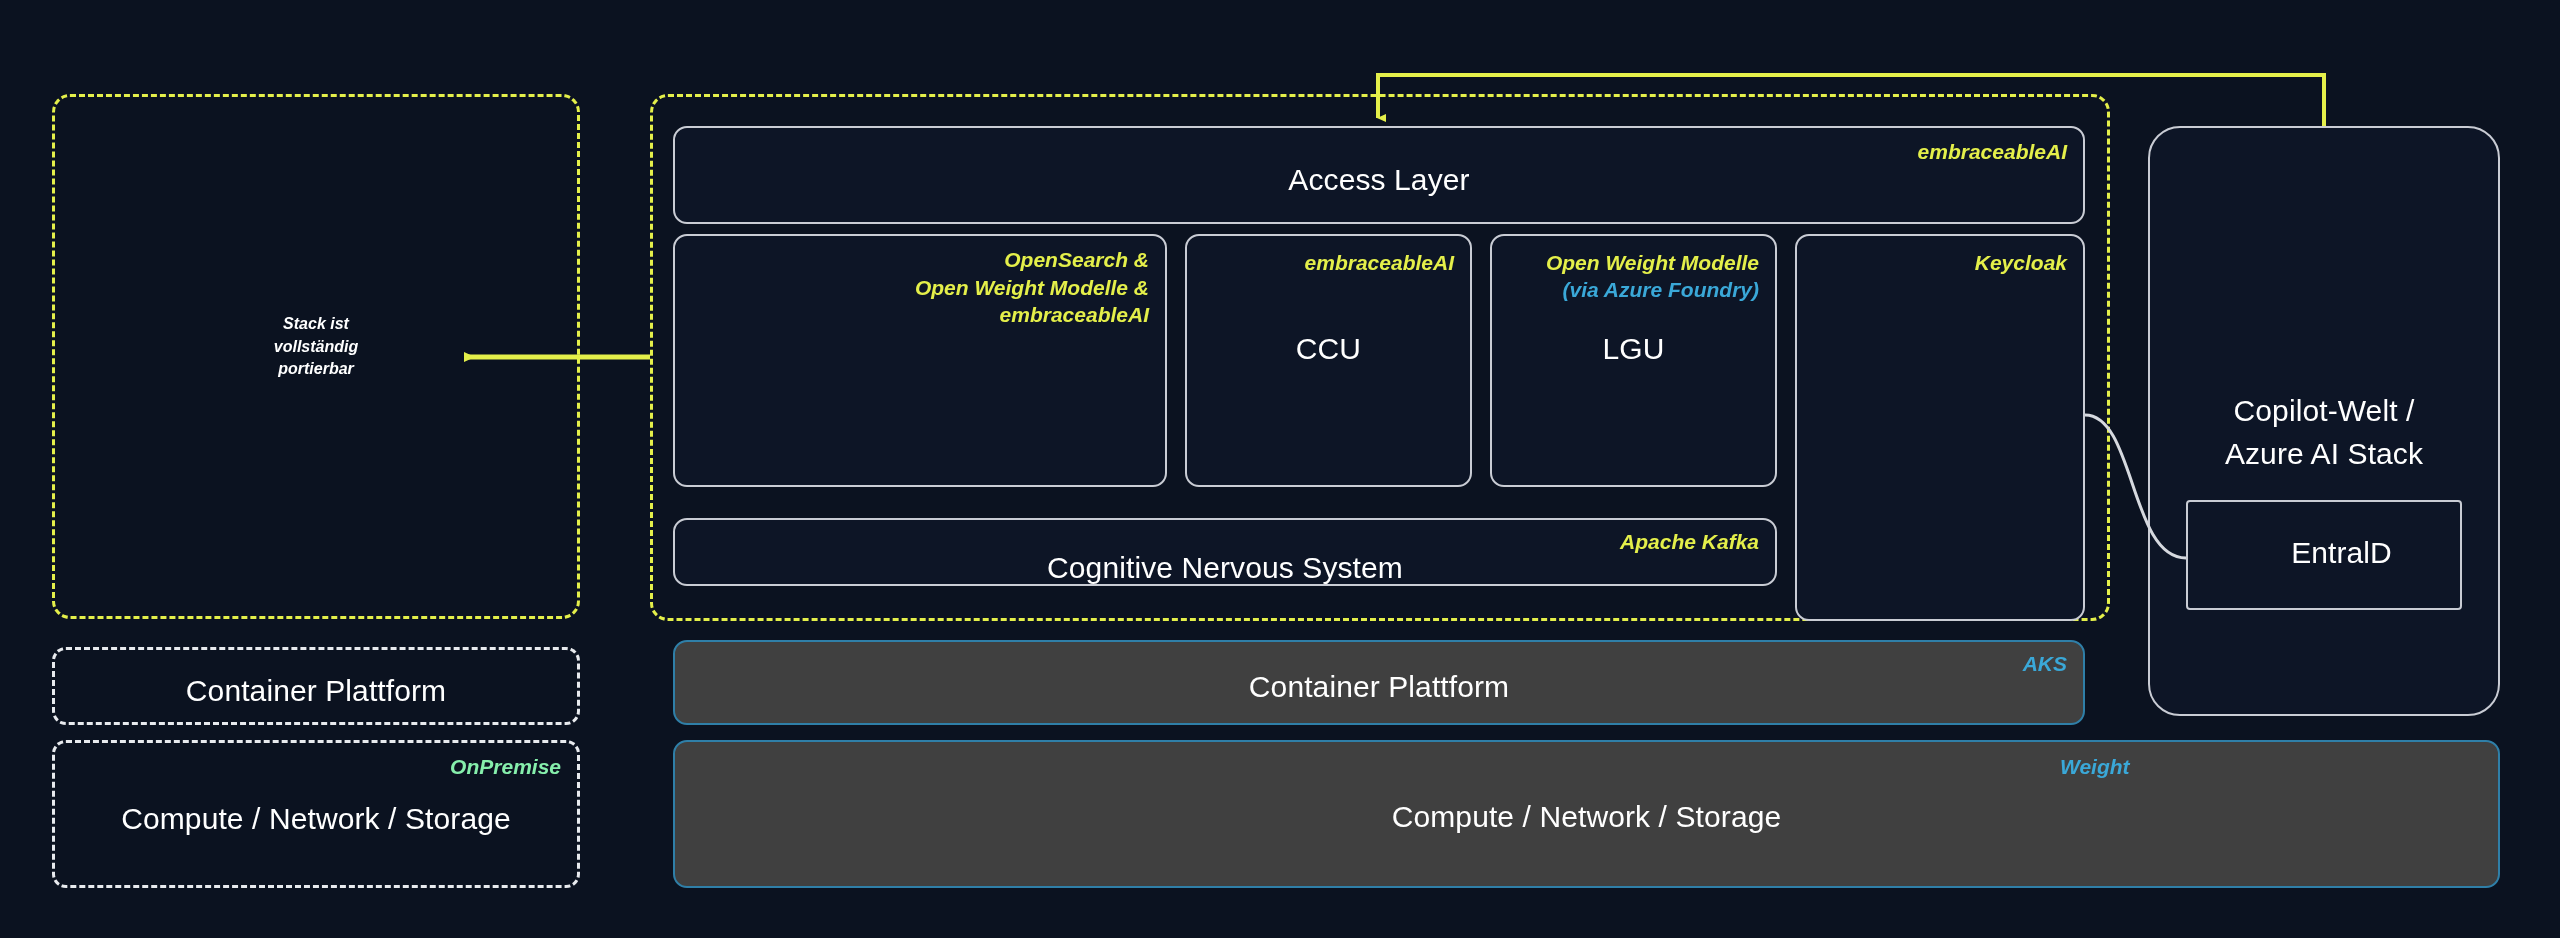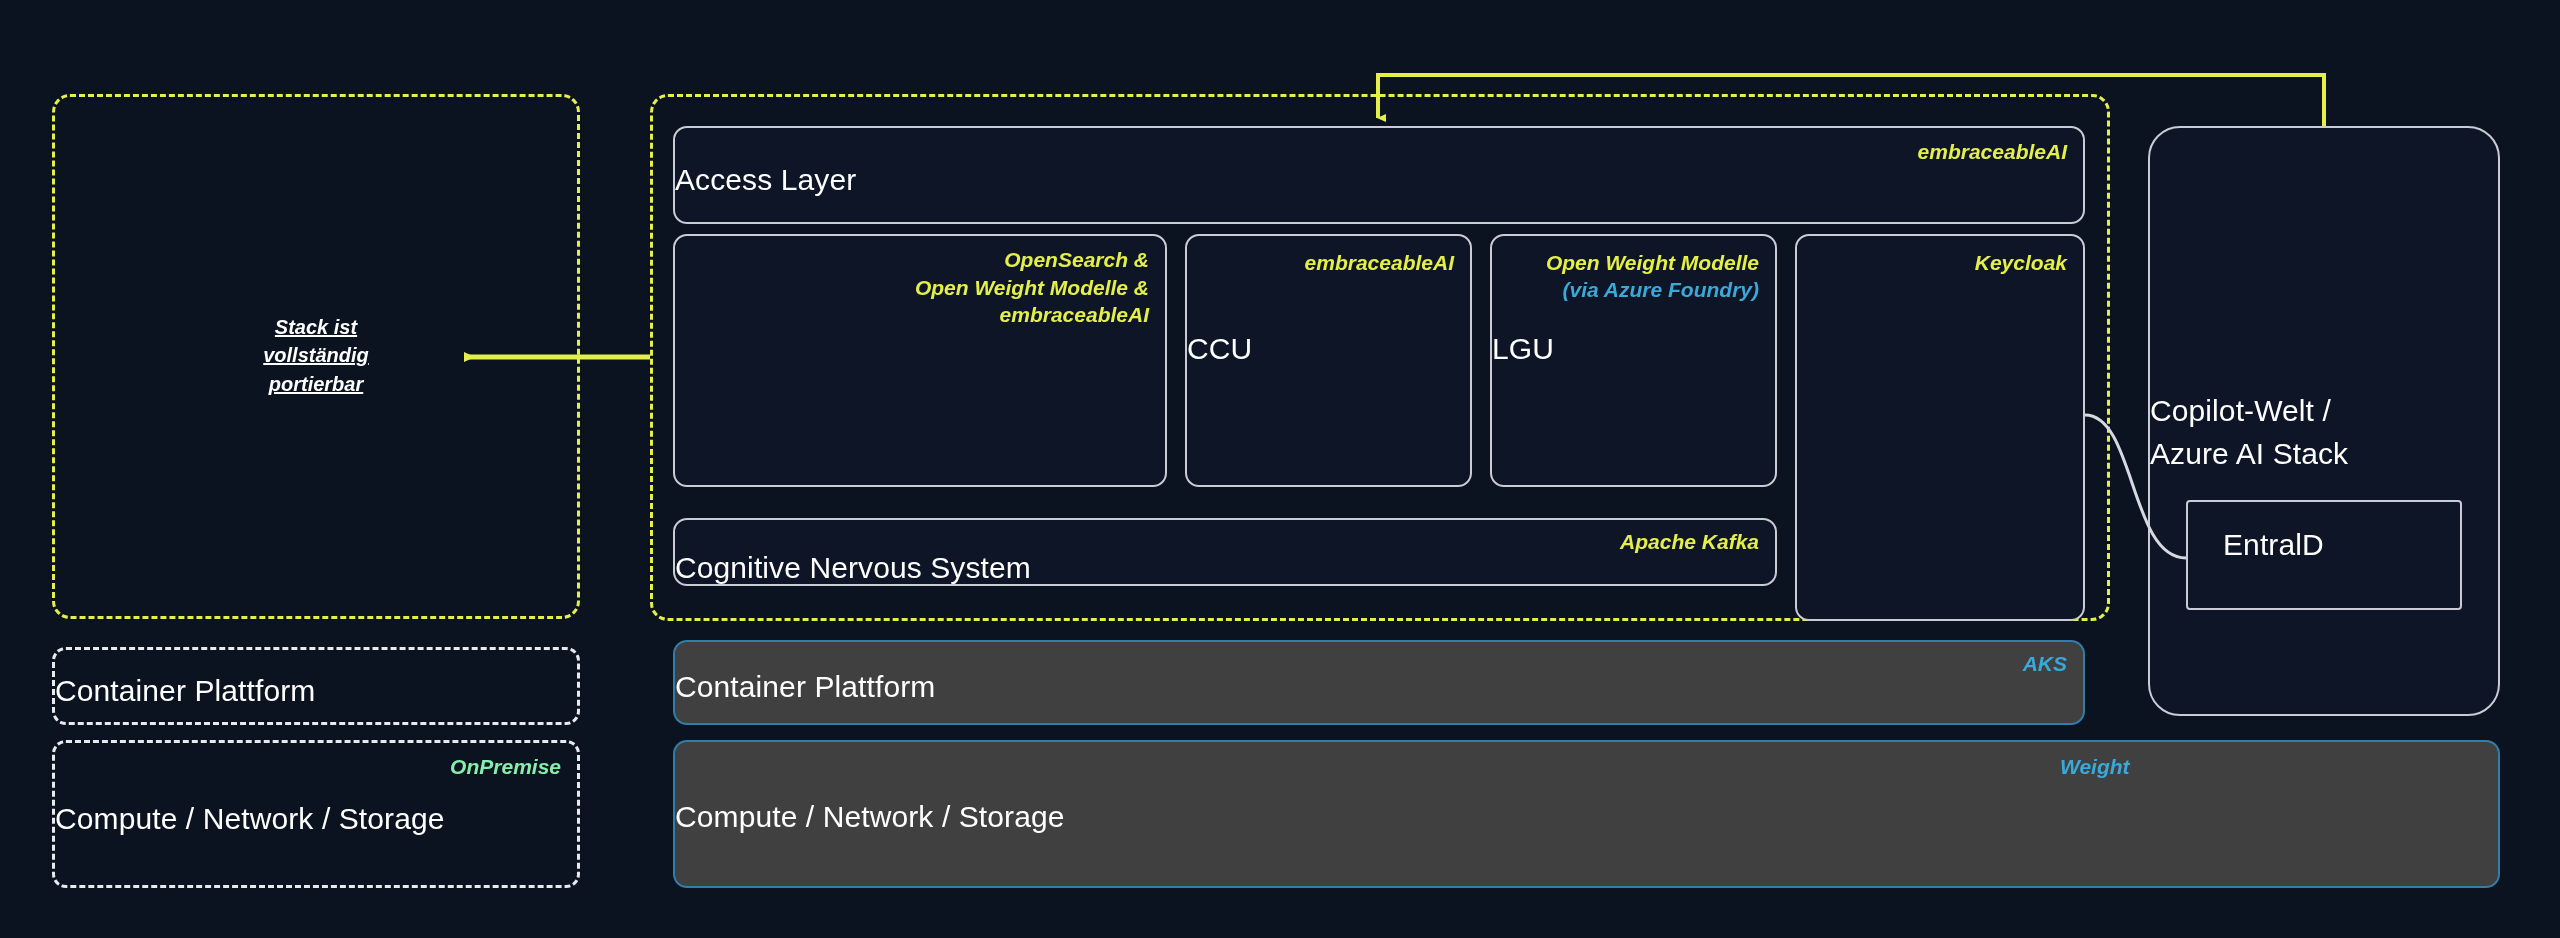--- a/index.html
+++ b/index.html
@@ -51,46 +51,45 @@
     position: absolute;
     color: #ffffff;
     font-size: 30px;
     font-weight: 400;
     letter-spacing: .1px;
     line-height: 1.42;
     white-space: pre-line;
   }
   .title.center {
     left: 0; right: 0;
-    text-align: left;
+    text-align: center;
   }
   .tag {
     position: absolute;
     font-style: italic;
     font-weight: 700;
     font-size: 21px;
     line-height: 1.32;
     white-space: pre-line;
     text-align: right;
   }
   .tag.yellow { color: #e4ef4a; }
   .tag.blue   { color: #3aa8d8; }
   .tag.pink   { color: #86efac; }
   .tag.left   { text-align: left; }
 
   .note {
     position: absolute;
     color: #ffffff;
     font-style: italic;
     font-weight: 700;
-    font-size: 20px;
+    font-size: 16px;
     line-height: 1.42;
     text-align: center;
     white-space: pre-line;
-    text-decoration: underline;
   }
 
   svg.overlay {
     position: absolute;
     left: 0;
     top: 0;
     width: 2560px;
     height: 938px;
     pointer-events: none;
     overflow: visible;
@@ -158,21 +157,21 @@
     <div class="tag blue left" style="left:1385px; top:11px;">Weight</div>
     <div class="title center" style="top:54px;">Compute / Network / Storage</div>
   </div>
 
   <div class="box solid-white" style="left:2148px; top:126px; width:352px; height:590px;border-radius:32px;">
     <div class="title center" style="top:262px;">Copilot-Welt /
 Azure AI Stack</div>
   </div>
 
   <div class="box solid-white square" style="left:2186px; top:500px; width:276px; height:110px;">
-    <div class="title center" style="top:22px;padding-left:35px;">EntralD</div>
+    <div class="title center" style="top:30px;padding-left:35px;">EntralD</div>
   </div>
 
   <svg class="overlay">
     <defs>
       <marker id="arrow-yellow-down" markerWidth="10" markerHeight="10" refX="5" refY="8" orient="auto" markerUnits="userSpaceOnUse">
         <path d="M1,0 L9,0 L5,9 Z" fill="#e4ef4a"></path>
       </marker>
       <marker id="arrow-yellow-left" markerWidth="12" markerHeight="12" refX="10" refY="6" orient="auto" markerUnits="userSpaceOnUse">
         <path d="M12,1 L12,11 L1,6 Z" fill="#e4ef4a"></path>
       </marker>

